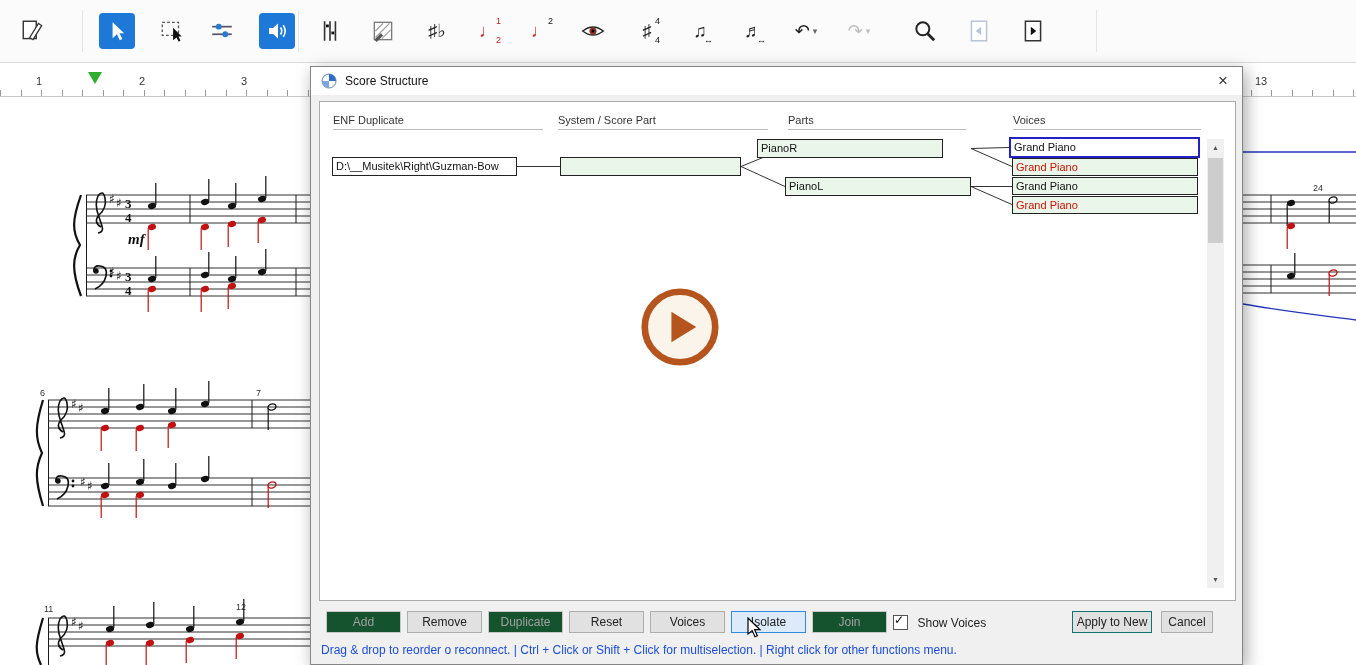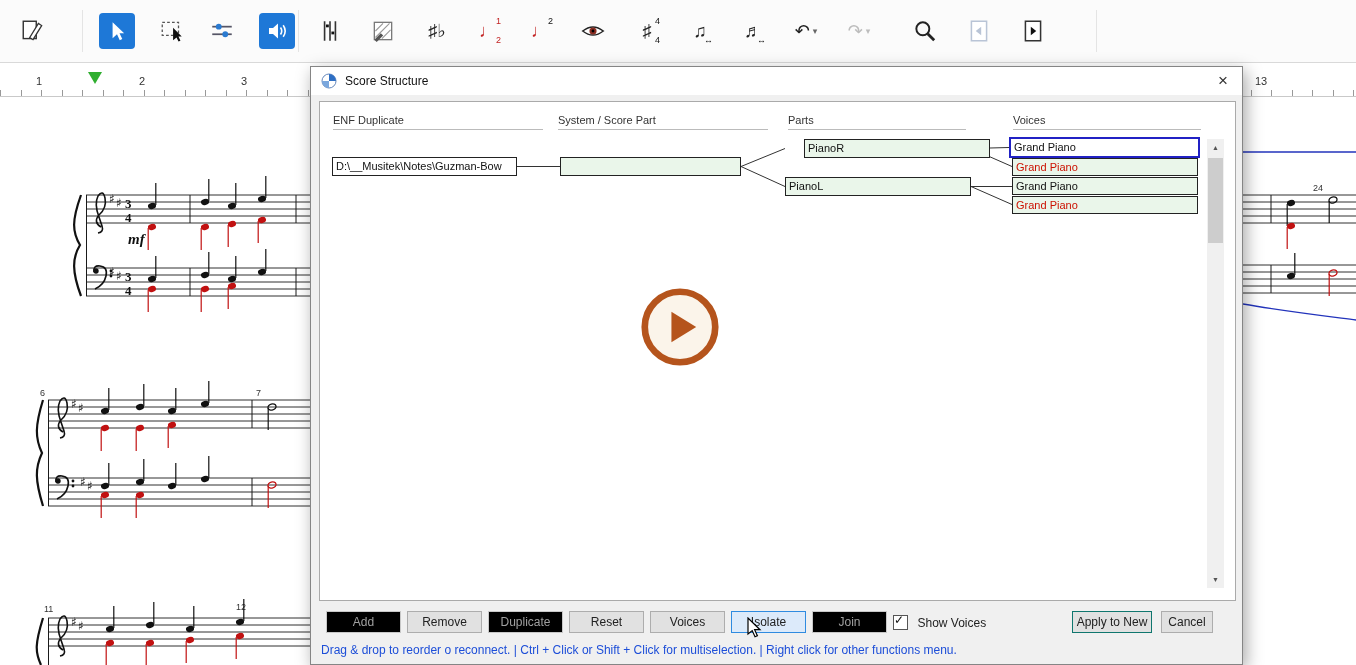--- a/index.html
+++ b/index.html
@@ -53,38 +53,38 @@
   .dtext{position:absolute;left:34px;top:7px;font-size:12px;color:#111;}
   .dclose{position:absolute;right:14px;top:4px;font-size:17px;color:#333;cursor:default;}
   .dpanel{position:absolute;left:8px;top:34px;width:917px;height:500px;background:#fff;
           border:1px solid #aaa;box-sizing:border-box;}
   .colhead{position:absolute;top:12px;font-size:11px;color:#333;border-bottom:1px solid #bbb;padding-bottom:3px;}
   .connect{position:absolute;left:0;top:0;pointer-events:none;}
   .nodebox{position:absolute;font-size:11px;line-height:17px;border:1px solid #222;padding:0 3px;
            white-space:nowrap;overflow:hidden;box-sizing:border-box;color:#111;}
   .enf{left:12px;top:55px;width:185px;height:19px;background:#fff;}
   .sys{left:240px;top:55px;width:181px;height:19px;background:var(--box-green,#eaf6ea);}
-  .p1{left:484px;top:37px;width:186px;height:19px;background:var(--box-green,#eaf6ea);}
+  .p1{left:437px;top:37px;width:186px;height:19px;background:var(--box-green,#eaf6ea);}
   .p2{left:465px;top:75px;width:186px;height:19px;background:var(--box-green,#eaf6ea);}
   .v1{left:689px;top:35px;width:191px;height:21px;background:#fff;
       border:2px solid var(--selected-border,#2121c4);line-height:16px;}
   .v2{left:692px;top:56px;width:186px;height:18px;background:var(--box-green,#eaf6ea);line-height:16px;}
   .v3{left:692px;top:75px;width:186px;height:18px;background:var(--box-green,#eaf6ea);line-height:16px;}
   .v4{left:692px;top:94px;width:186px;height:18px;background:var(--box-green,#eaf6ea);line-height:16px;}
   .redtext{color:var(--voice-red,#cc1100);}
   .playwrap{position:absolute;left:320px;top:185px;width:80px;height:80px;}
   .sbar{position:absolute;left:887px;top:37px;width:17px;height:449px;background:#f0f0f0;}
   .sarrow{position:absolute;left:0;width:17px;height:17px;font-size:7px;color:#555;
           display:flex;align-items:center;justify-content:center;}
   .sarrow.up{top:0;} .sarrow.down{bottom:0;}
   .sthumb{position:absolute;left:1px;top:19px;width:15px;height:85px;background:#cdcdcd;}
   .dfooter{position:absolute;left:0;top:534px;width:100%;height:65px;}
   .fbtn{position:absolute;top:10px;width:75px;height:22px;background:#e1e1e1;border:1px solid #adadad;
         font:12px "Liberation Sans",sans-serif;color:#222;padding:0;}
-  .fbtn.disabled{background:#000000;border-color:#c8c8c8;color:#a0a0a0;}
+  .fbtn.disabled{background:#14532d;border-color:#c8c8c8;color:#a0a0a0;}
   .fbtn.focused{background:#dceafa;border-color:#2f8be0;}
   .fbtn.primary{border:1px solid #0f766e;}
   .chkwrap{position:absolute;left:582px;top:12px;height:18px;}
   .chk{display:inline-block;width:13px;height:13px;background:#fff;border:1px solid #555;
        vertical-align:middle;position:relative;}
   .chkmark{position:absolute;left:0;top:-3px;font-size:12px;color:#111;}
   .chklabel{font-size:12px;color:#222;margin-left:5px;vertical-align:middle;}
   .status{position:absolute;left:10px;top:42px;font-size:12px;color:#1d4ed8;}
 
   .cursor{position:absolute;left:746px;top:617px;z-index:99;}
@@ -372,21 +372,21 @@
         <span>Parts</span>
       </div>
       <div class="colhead" style="left:693px;width:188px">
         <span>Voices</span>
       </div>
 
       <svg class="connect" width="917" height="500" viewBox="0 0 917 500">
         <path d="M197,64.5 H240 M421,64.5 L465,46.5 M421,64.5 L465,84.5 M651,46.5 L689,45.5 M651,46.5 L692,64.5 M651,84.5 L692,84.5 M651,84.5 L692,102.5" stroke="#333" stroke-width="1" fill="none"></path>
       </svg>
 
-      <div class="nodebox enf">D:\__Musitek\Notes\Guzman-Bow</div>
+      <div class="nodebox enf">D:\__Musitek\Right\Guzman-Bow</div>
       <div class="nodebox sys"></div>
       <div class="nodebox part p1">PianoR</div>
       <div class="nodebox part p2">PianoL</div>
       <div class="nodebox voice v1">Grand Piano</div>
       <div class="nodebox voice v2 redtext">Grand Piano</div>
       <div class="nodebox voice v3">Grand Piano</div>
       <div class="nodebox voice v4 redtext">Grand Piano</div>
 
       <div class="playwrap">
         <svg width="80" height="80" viewBox="0 0 84 84">

